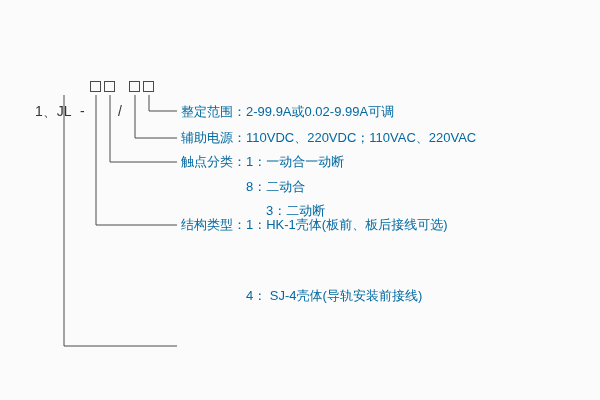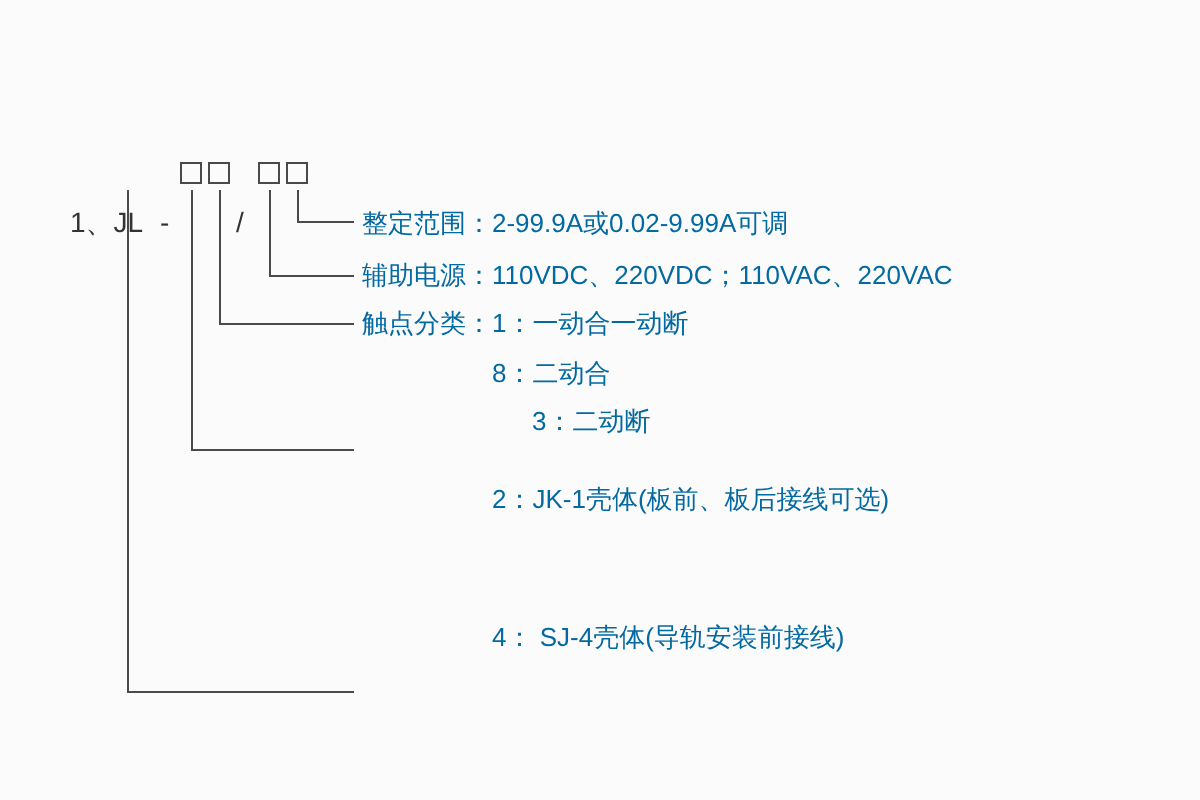--- a/index.html
+++ b/index.html
@@ -68,17 +68,17 @@
   <span class="dbox" style="left:143px; top:81px;"></span>
 
   <div class="txt" style="left:181px; top:104px;">整定范围：2-99.9A或0.02-9.99A可调</div>
 
   <div class="txt" style="left:181px; top:130px;">辅助电源：110VDC、220VDC；110VAC、220VAC</div>
 
   <div class="txt" style="left:181px; top:154px;">触点分类：1：一动合一动断</div>
   <div class="txt" style="left:246px; top:179px;">8：二动合</div>
   <div class="txt" style="left:246px; top:203px;margin-left:20px;">3：二动断</div>
 
-  <div class="txt" style="left:246px; top:242px;">2：JK-1壳体(板前、板后接线可选)</div>
-  <div class="txt" style="left:246px; top:288px;margin-top:23px;">4： SJ-4壳体(导轨安装前接线)</div>
+  <div class="txt" style="left:181px; top:217px;">结构类型：1：HK-1壳体(板前、板后接线可选)</div>
+  <div class="txt" style="left:246px; top:288px;">4： SJ-4壳体(导轨安装前接线)</div>
 
 
 </div>
 
 </body></html>

